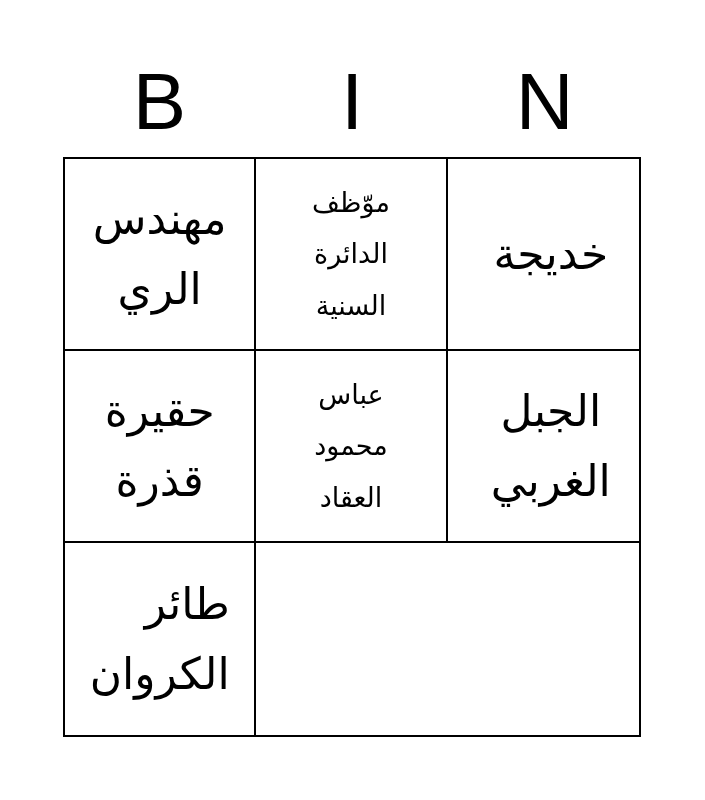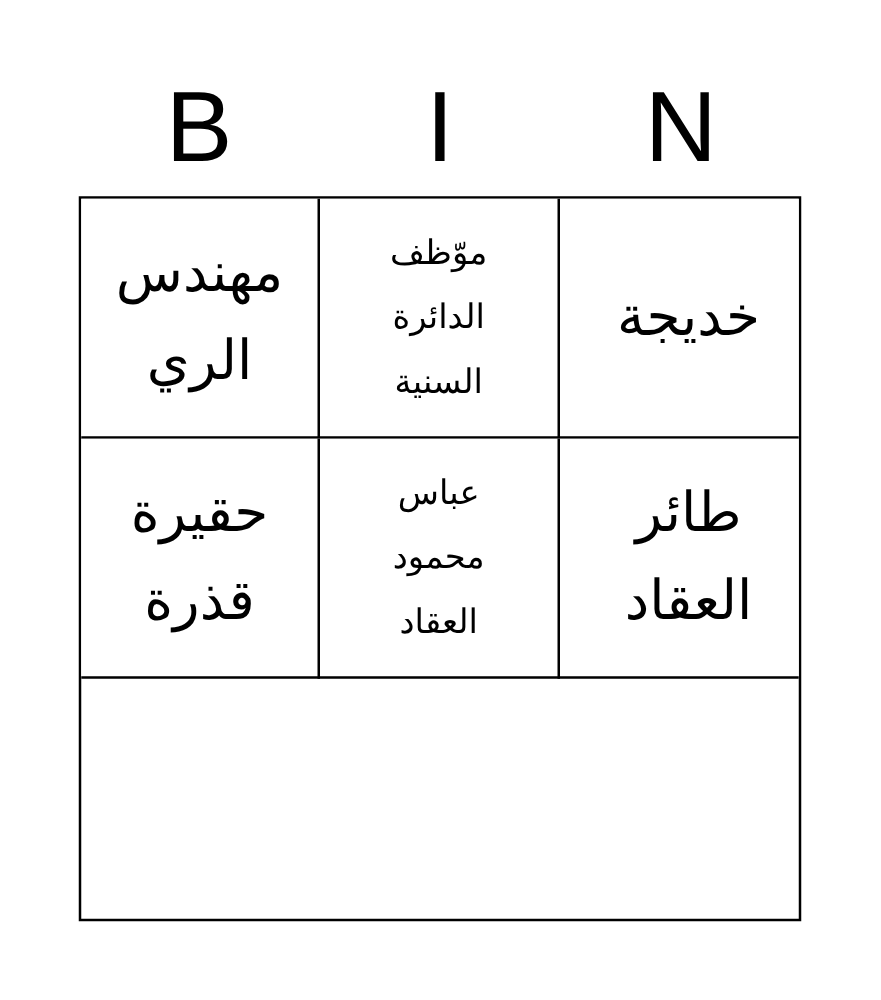--- a/index.html
+++ b/index.html
@@ -103,18 +103,22 @@
     <div class="cell">
       <span class="cell-text large">حقيرة
 قذرة</span>
     </div>
     <div class="cell">
       <span class="cell-text small">عباس
 محمود
 العقاد</span>
     </div>
     <div class="cell">
+      <span class="cell-text large">الجبل
+الغربي</span>
+    </div>
+    <div class="cell">
       <span class="cell-text large">طائر
-العقاد</span>
+الكروان</span>
     </div>
   </div>
 
 </div>
 
 </body></html>

